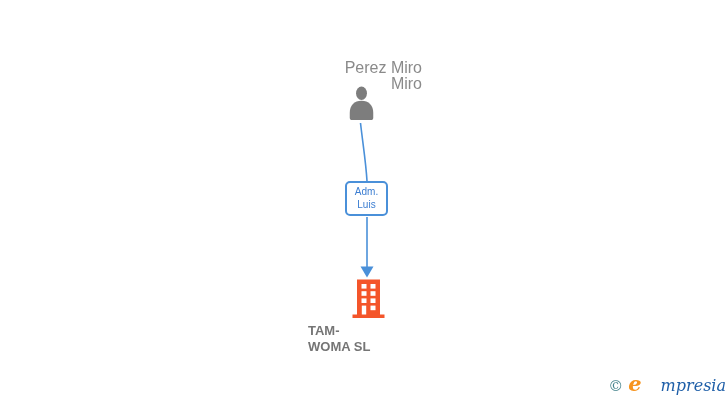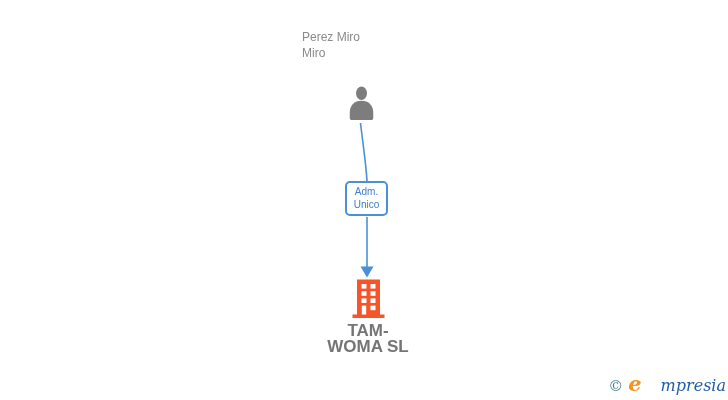--- a/index.html
+++ b/index.html
@@ -23,24 +23,24 @@
     fill: none;
     stroke: var(--accent_blue);
     stroke-width: 1.6;
   }
   .connector-svg polygon.arrowhead {
     fill: var(--accent_blue);
   }
   
   .person-name {
     position: absolute;
-    left: 302px; top: 30px;
+    left: 302px; top: 60px;
     width: 120px;
-    text-align: left;
-    font-size: 12px;
+    text-align: right;
+    font-size: 16px;
     line-height: 15.5px;
     color: var(--person_name_gray);
     z-index: 2;
   }
   .person-icon {
     position: absolute;
     left: 347px; top: 86px;
     width: 29px; height: 34px;
     z-index: 2;
     cursor: pointer;
@@ -74,22 +74,21 @@
     z-index: 2;
     cursor: pointer;
   }
   .building-icon svg { display: block; width: 100%; height: 100%; }
   .building-icon .brick { fill: var(--building_orange); }
   .building-icon .window { fill: #ffffff; }
   .company-name {
     position: absolute;
     left: 308px; top: 323px;
     width: 120px;
-    text-align: center;
-    font-size: 17px;
+    font-size: 13px;
     font-weight: bold;
     line-height: 16px;
     color: var(--company_name_gray);
     z-index: 2;
   }
   
   .brand {
     position: absolute;
     right: 2px; top: 371px;
     display: flex;
@@ -134,21 +133,21 @@
   </div>
   <div class="person-icon">
     <svg viewBox="0 0 28 33" xmlns="http://www.w3.org/2000/svg">
       <ellipse class="silhouette" cx="14" cy="7" rx="5.3" ry="6.6"></ellipse>
       <path class="silhouette" d="M14,14.2 C7,14.2 2.6,18.6 2.6,26 L2.6,31 C2.6,32.1 3.5,33 4.6,33 L23.4,33 C24.5,33 25.4,32.1 25.4,31 L25.4,26 C25.4,18.6 21,14.2 14,14.2 Z"></path>
     </svg>
   </div>
 
   <div class="rel-box">
     <span>Adm.</span>
-    <span>Unico</span>
+    <span>Luis</span>
   </div>
 
   <div class="building-icon">
     <svg viewBox="0 0 35 39" xmlns="http://www.w3.org/2000/svg">
       <rect class="brick" x="1.5" y="35.5" width="32" height="3.5"></rect>
       <rect class="brick" x="6" y="0.5" width="23" height="35.5"></rect>
       <rect class="window" x="10.5" y="5" width="5" height="4.6"></rect>
       <rect class="window" x="19.5" y="5" width="5" height="4.6"></rect>
       <rect class="window" x="10.5" y="12.2" width="5" height="4.6"></rect>
       <rect class="window" x="19.5" y="12.2" width="5" height="4.6"></rect>

